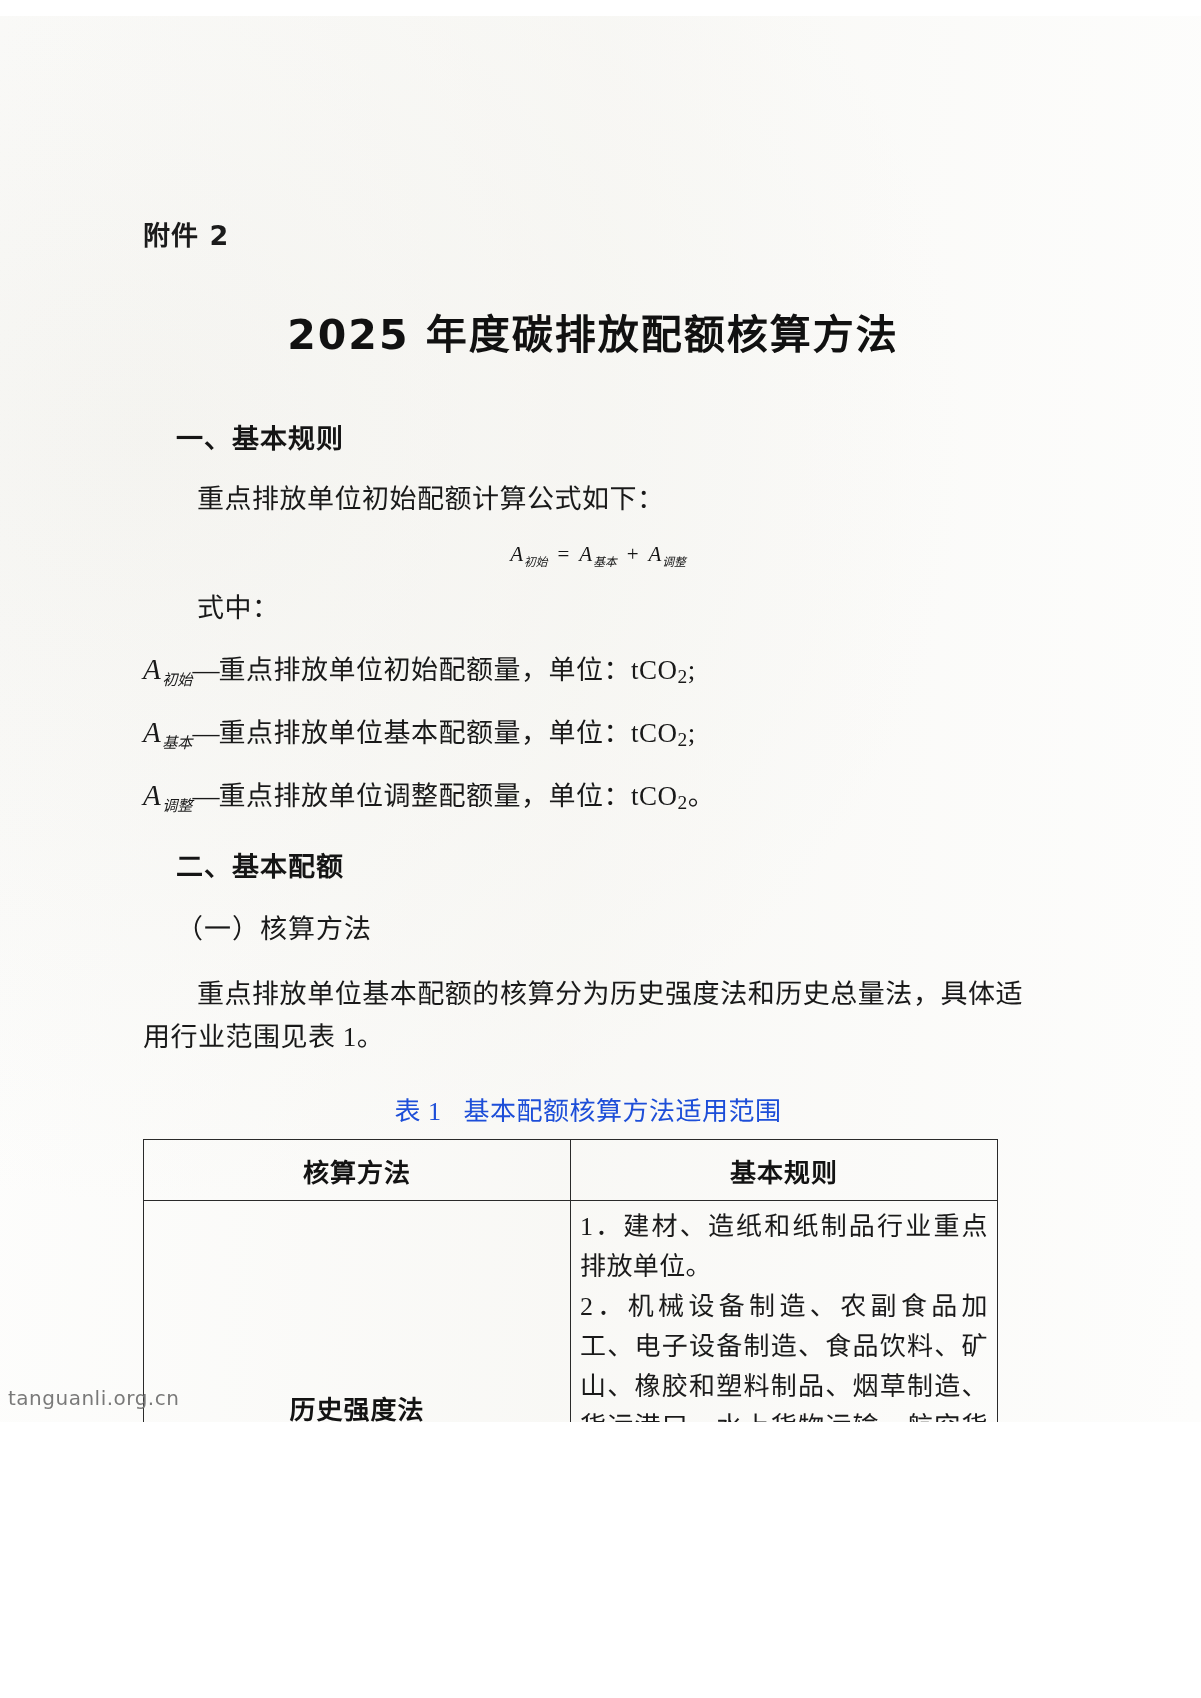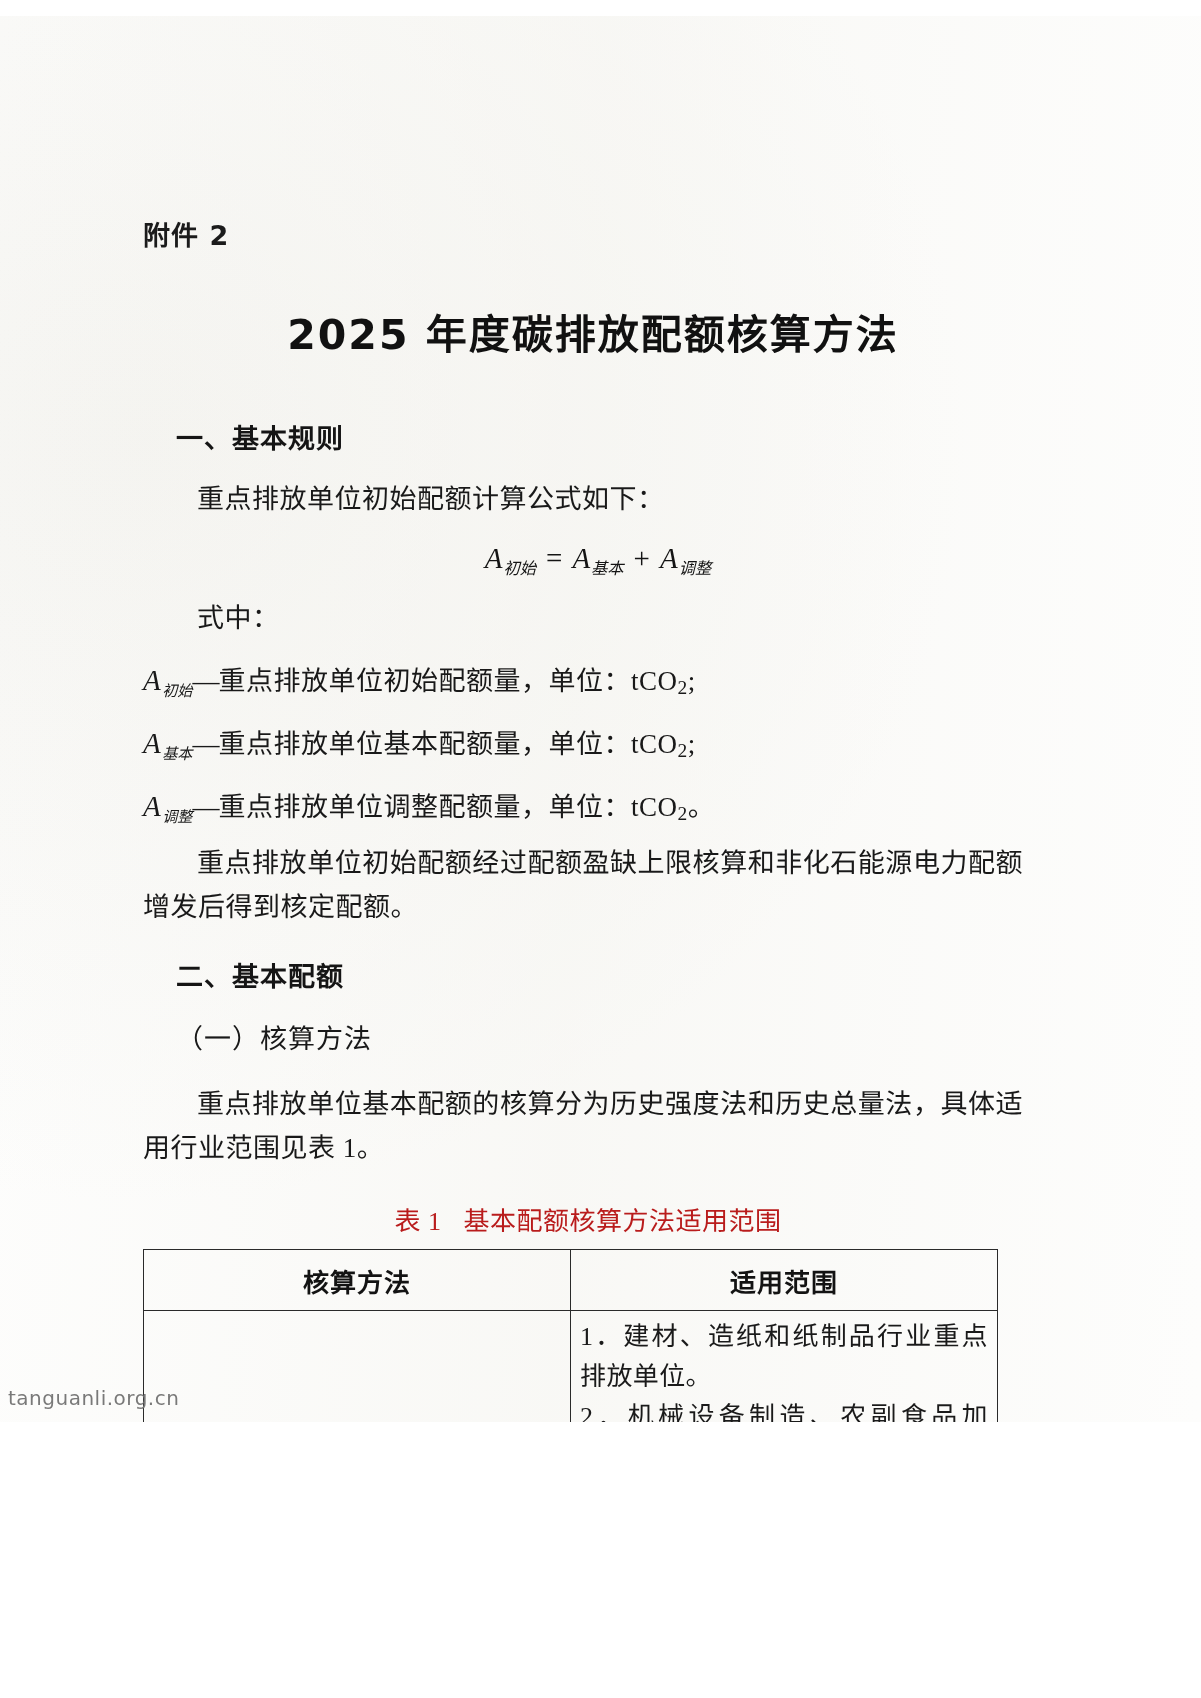--- a/index.html
+++ b/index.html
@@ -89,21 +89,21 @@
     text-justify: inter-character;
     color: #191919;
   }
   p.body.indent { text-indent: 2em; }
   p.body.nospace { margin-top: 12px; }
 
   
   .formula {
     margin-top: 20px;
     text-align: center;
-    font-size: 29px;
+    font-size: 21px;
     color: #141414;
     padding-left: 30px;
   }
   .formula .var {
     font-style: italic;
     font-family: "Liberation Serif", "DejaVu Serif", serif;
   }
   .formula .op { margin: 0 10px; }
   sub.cn {
     font-size: 0.56em;
@@ -129,21 +129,21 @@
   .defline .dash { letter-spacing: -1px; }
   .unit-sub { font-size: 0.72em; vertical-align: -0.22em; }
   .latin { font-family: "Liberation Serif", "DejaVu Serif", serif; }
 
   
   .table-caption {
     margin-top: 30px;
     text-align: center;
     font-size: 26px;
     letter-spacing: 0.5px;
-    color: #b91c1c;
+    color: #1d4ed8;
     padding-left: 10px;
   }
   .table-caption .gap { display: inline-block; width: 22px; }
 
   table.data-table {
     margin-top: 12px;
     width: 855px;
     border-collapse: collapse;
     table-layout: fixed;
   }
@@ -238,37 +238,36 @@
       <div class="defline">
         <span class="var">A</span><sub class="cn">基本</sub><span class="dash">—</span><span>重点排放单位基本配额量，单位：</span><span class="latin">tCO</span><span class="unit-sub latin">2</span><span class="latin">;</span>
       </div>
 
       <div class="defline">
         <span class="var">A</span><sub class="cn">调整</sub><span class="dash">—</span><span>重点排放单位调整配额量，单位：</span><span class="latin">tCO</span><span class="unit-sub latin">2</span><span>。</span>
       </div>
 
     </div>
 
-    <p class="body indent nospace">重点排放单位初始配额经过配额盈缺上限核算和非化石能源电力配额增发后得到核定配额。</p>
 
     <h2 class="section-heading tight">二、基本配额</h2>
 
     <h3 class="subsection-heading">（一）核算方法</h3>
 
     <p class="body indent">重点排放单位基本配额的核算分为历史强度法和历史总量法，具体适用行业范围见表 1。</p>
 
     <div class="table-caption">
       <span>表 1</span><span class="gap"></span><span>基本配额核算方法适用范围</span>
     </div>
 
     <table class="data-table">
       <thead>
         <tr>
           <th class="col-method">核算方法</th>
-          <th class="col-scope">适用范围</th>
+          <th class="col-scope">基本规则</th>
         </tr>
       </thead>
       <tbody>
         <tr>
           <td class="method-cell">历史强度法</td>
           <td class="scope-cell">
             <span class="item">1．建材、造纸和纸制品行业重点排放单位。</span>
             <span class="item">2．机械设备制造、农副食品加工、电子设备制造、食品饮料、矿山、橡胶和塑料制品、烟草制造、货运港口、水上货物运输、航空货物运输行业，主要产品不超过 3 种且计量统计条件完善的，经申请核查后调整为历史强度法的重点排放单位。</span>
           </td>
         </tr>

